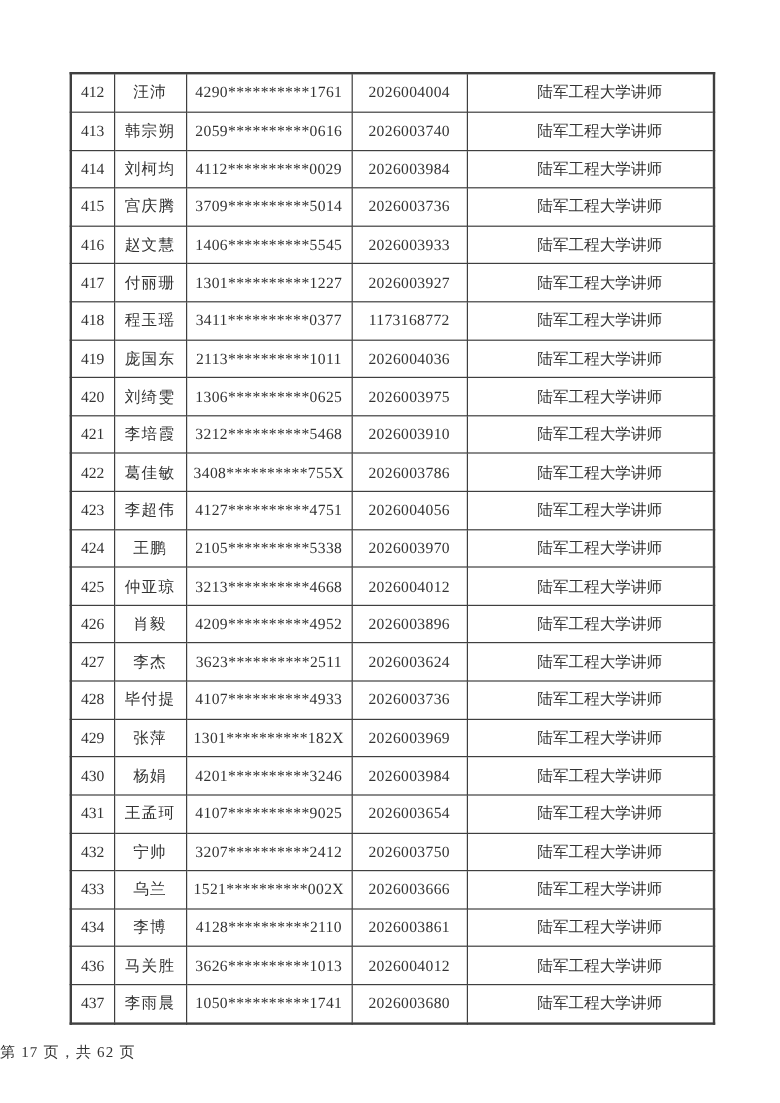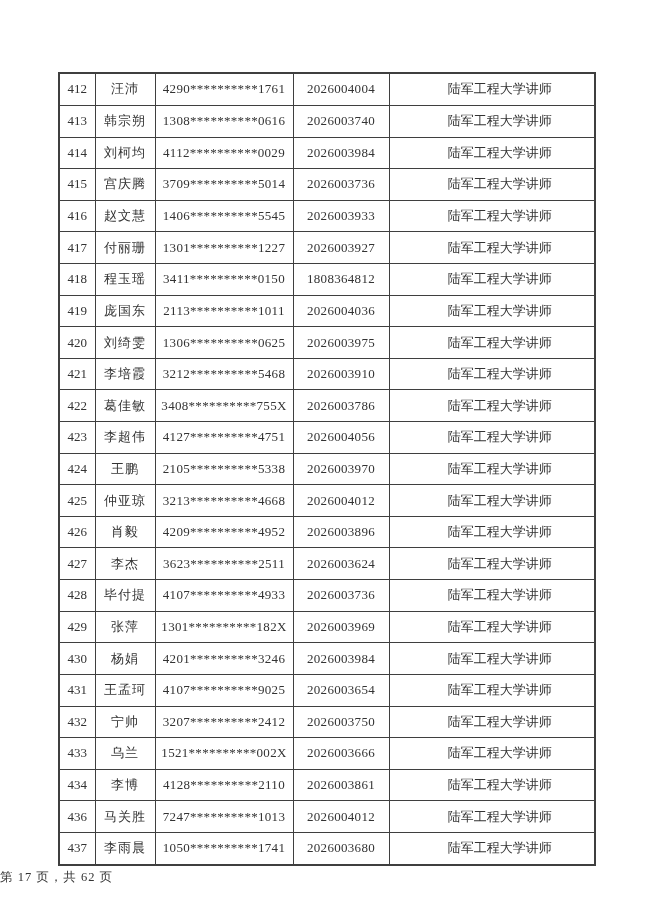--- a/index.html
+++ b/index.html
@@ -16,21 +16,21 @@
     width: 650px;
     height: 919px;
     background: var(--background);
     font-family: "Liberation Serif", "DejaVu Serif", serif;
     color: var(--text);
     overflow: hidden;
   }
   table.roster {
     position: absolute;
     left: 58px;
-    top: 72px;
+    top: 60px;
     width: 536px;
     height: 794px;
     border-collapse: collapse;
     table-layout: fixed;
     border: 2px solid var(--border);
   }
   table.roster td {
     border: 1px solid var(--border);
     font-size: 13px;
     text-align: center;
@@ -64,21 +64,21 @@
         <tr>
           <td class="c-seq">412</td>
           <td class="c-name">汪沛</td>
           <td class="c-id_number">4290**********1761</td>
           <td class="c-code">2026004004</td>
           <td class="c-position">陆军工程大学讲师</td>
         </tr>
         <tr>
           <td class="c-seq">413</td>
           <td class="c-name">韩宗朔</td>
-          <td class="c-id_number">1308**********0616</td>
+          <td class="c-id_number">2059**********0616</td>
           <td class="c-code">2026003740</td>
           <td class="c-position">陆军工程大学讲师</td>
         </tr>
         <tr>
           <td class="c-seq">414</td>
           <td class="c-name">刘柯均</td>
           <td class="c-id_number">4112**********0029</td>
           <td class="c-code">2026003984</td>
           <td class="c-position">陆军工程大学讲师</td>
         </tr>
@@ -99,22 +99,22 @@
         <tr>
           <td class="c-seq">417</td>
           <td class="c-name">付丽珊</td>
           <td class="c-id_number">1301**********1227</td>
           <td class="c-code">2026003927</td>
           <td class="c-position">陆军工程大学讲师</td>
         </tr>
         <tr>
           <td class="c-seq">418</td>
           <td class="c-name">程玉瑶</td>
-          <td class="c-id_number">3411**********0150</td>
-          <td class="c-code">1808364812</td>
+          <td class="c-id_number">3411**********0377</td>
+          <td class="c-code">1173168772</td>
           <td class="c-position">陆军工程大学讲师</td>
         </tr>
         <tr>
           <td class="c-seq">419</td>
           <td class="c-name">庞国东</td>
           <td class="c-id_number">2113**********1011</td>
           <td class="c-code">2026004036</td>
           <td class="c-position">陆军工程大学讲师</td>
         </tr>
         <tr>
@@ -218,21 +218,21 @@
         <tr>
           <td class="c-seq">434</td>
           <td class="c-name">李博</td>
           <td class="c-id_number">4128**********2110</td>
           <td class="c-code">2026003861</td>
           <td class="c-position">陆军工程大学讲师</td>
         </tr>
         <tr>
           <td class="c-seq">436</td>
           <td class="c-name">马关胜</td>
-          <td class="c-id_number">7247**********1013</td>
+          <td class="c-id_number">3626**********1013</td>
           <td class="c-code">2026004012</td>
           <td class="c-position">陆军工程大学讲师</td>
         </tr>
         <tr>
           <td class="c-seq">437</td>
           <td class="c-name">李雨晨</td>
           <td class="c-id_number">1050**********1741</td>
           <td class="c-code">2026003680</td>
           <td class="c-position">陆军工程大学讲师</td>
         </tr>

